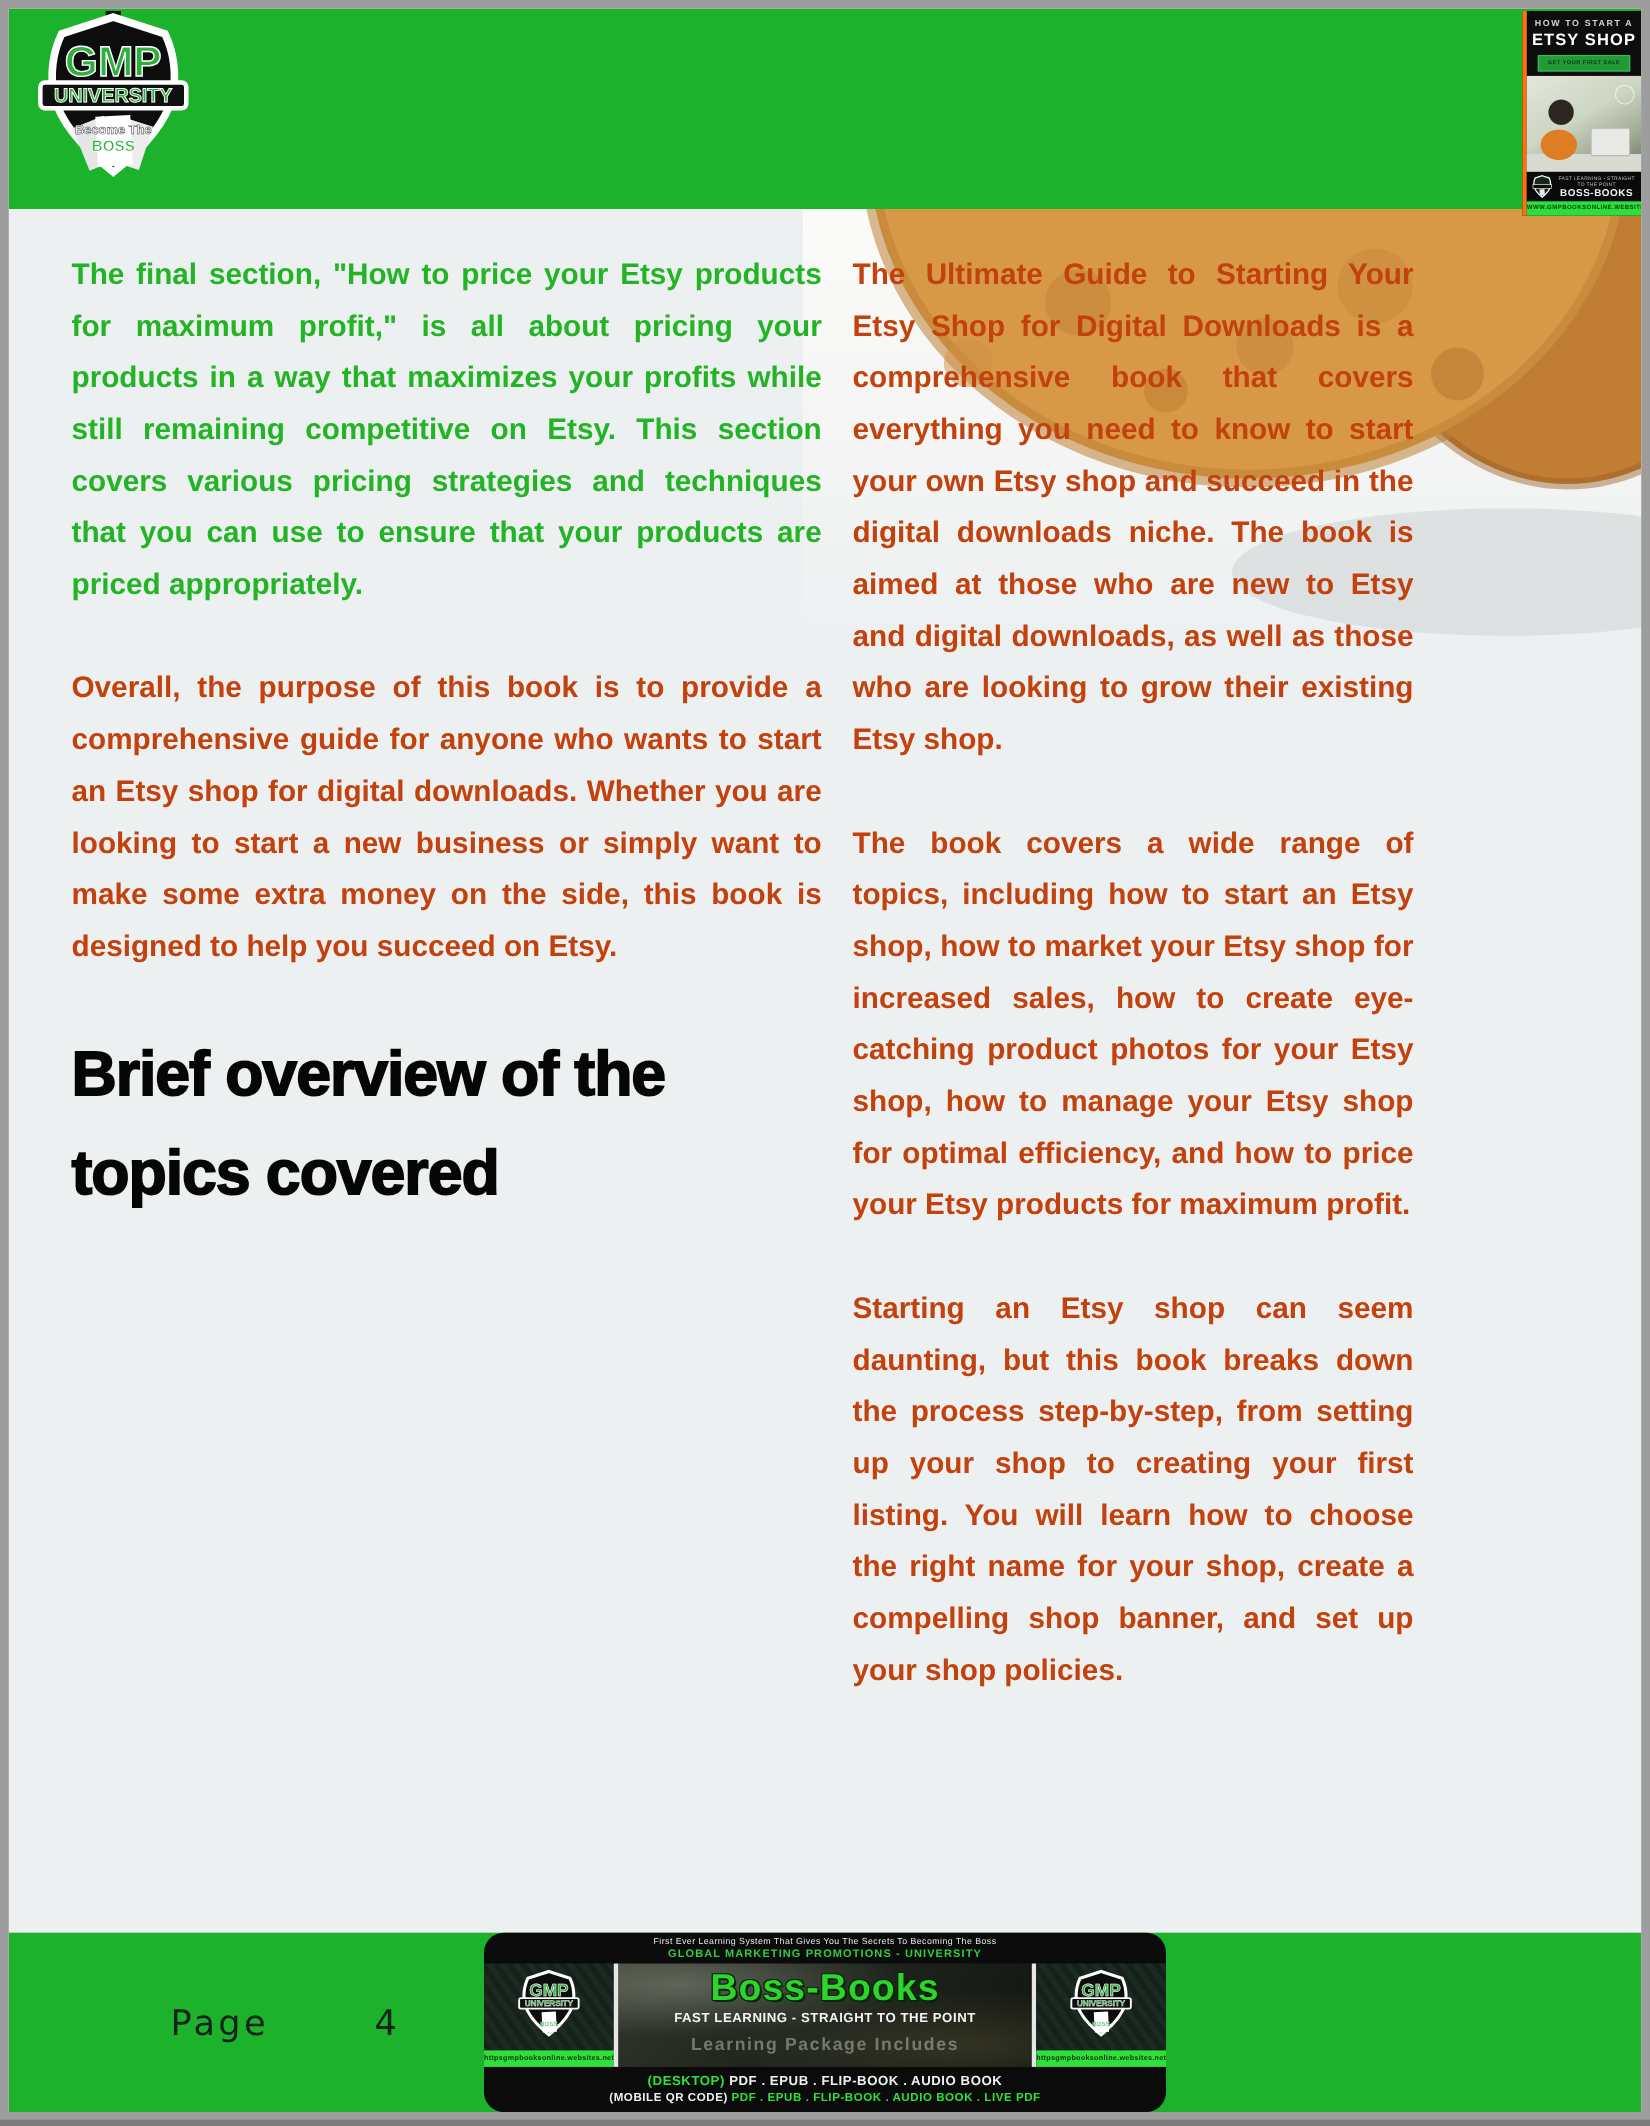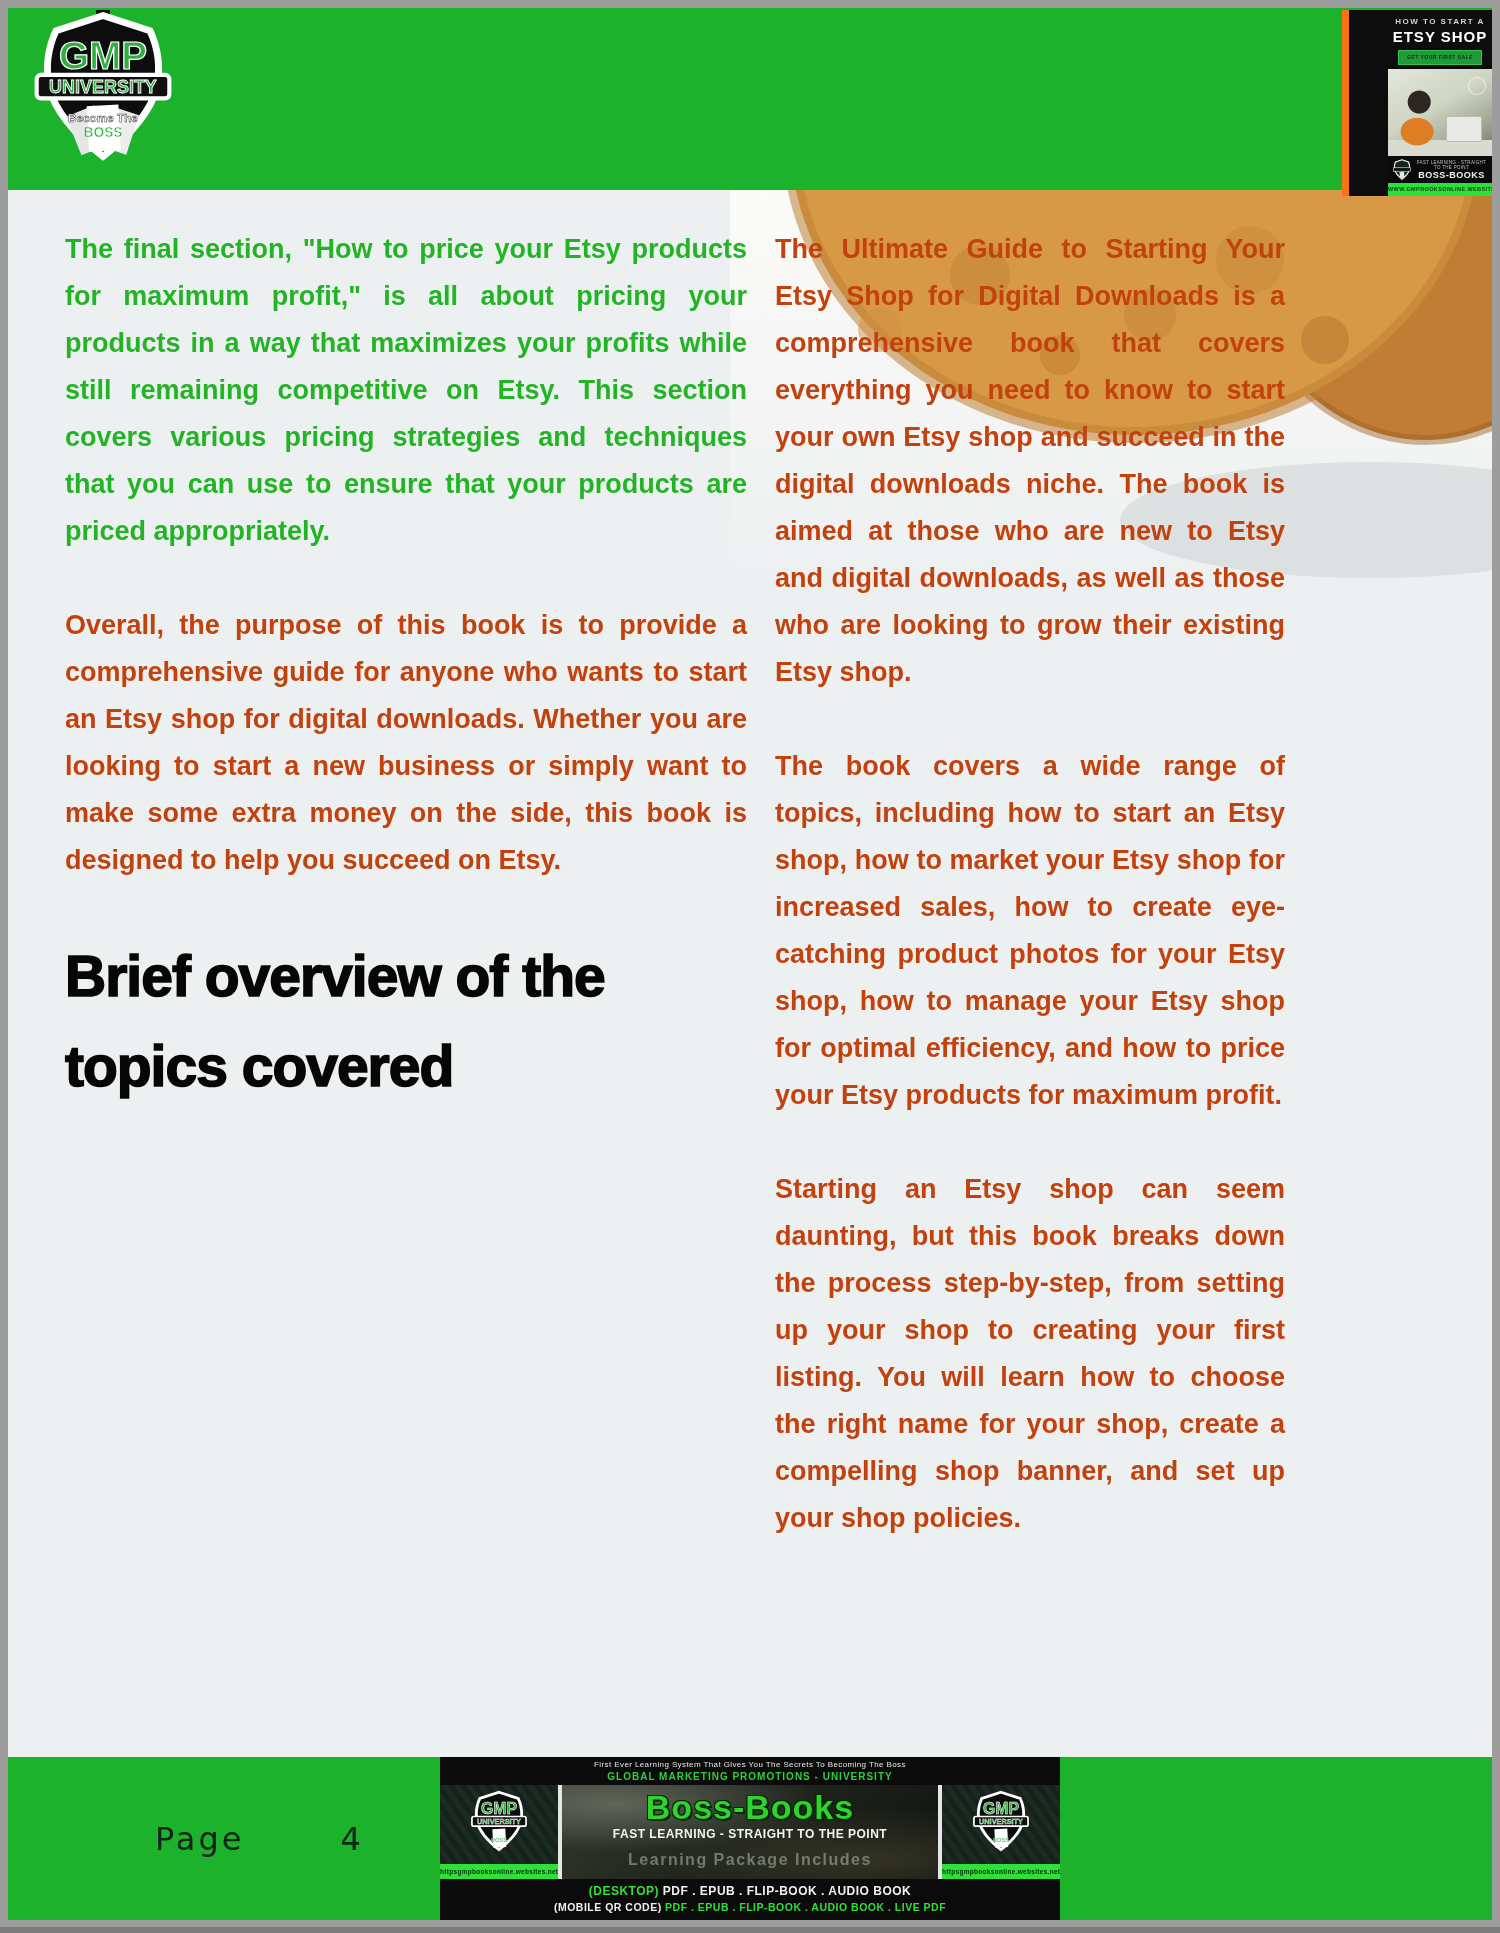--- a/index.html
+++ b/index.html
@@ -24,22 +24,21 @@
     position:absolute;left:0;top:0;width:100%;height:182px;
     background:#1cb22b;z-index:3;
   }
   .logo{position:absolute;left:20px;top:2px;width:150px;height:152px;}
   .logo svg{width:100%;height:100%;}
 
   
   .cover{
     position:absolute;right:0;top:2px;width:104px;height:186px;
     background:#0c0d0c;z-index:4;display:flex;flex-direction:column;
-    border-left:7px solid #f97316;
-    padding-left:39px;
+    border-left:4px solid #f97316;
   }
   .cover-kicker{margin-top:7px;text-align:center;font-size:8px;letter-spacing:1.5px;color:#cfd9cf;font-weight:bold;}
   .cover-title{text-align:center;font-size:15px;letter-spacing:1px;color:#ffffff;font-weight:bold;margin-top:2px;}
   .cover-btn{
     margin:5px 10px 4px 10px;height:13px;background:#219a38;border:1px solid #36c14e;
     font-size:5px;color:#0b3513;font-weight:bold;text-align:center;line-height:12px;letter-spacing:.5px;
     overflow:hidden;
   }
   .cover-photo{
     flex:1;margin:0;position:relative;
@@ -99,21 +98,21 @@
   }
   .page-num{
     position:absolute;left:147px;top:0;height:100%;display:flex;align-items:center;
     font-family:"DejaVu Sans", sans-serif;
     font-size:32px;color:#15231a;letter-spacing:3px;
   }
   .page-num .num{margin-left:96px;}
 
   .banner{
     position:absolute;left:432px;top:0;width:620px;height:163px;
-    background:#0a0b0a;display:flex;flex-direction:column;overflow:hidden;
+    background:#0a0b0a;display:flex;flex-direction:column;overflow:hidden;border-radius:18px;
   }
   .bnr-top{padding-top:3px;text-align:center;line-height:1.3;}
   .bnr-top-line1{font-size:8px;color:#e6e9e6;letter-spacing:.4px;}
   .bnr-top-line2{font-size:10px;font-weight:bold;color:#2fcf3f;letter-spacing:1px;}
   .bnr-mid{flex:1;display:flex;margin-top:2px;}
   .bnr-side{
     width:118px;flex:0 0 auto;display:flex;flex-direction:column;align-items:center;
     justify-content:space-between;padding-top:5px;
     background:repeating-linear-gradient(55deg,#15211a 0 5px,#1c2b21 5px 10px);
   }

